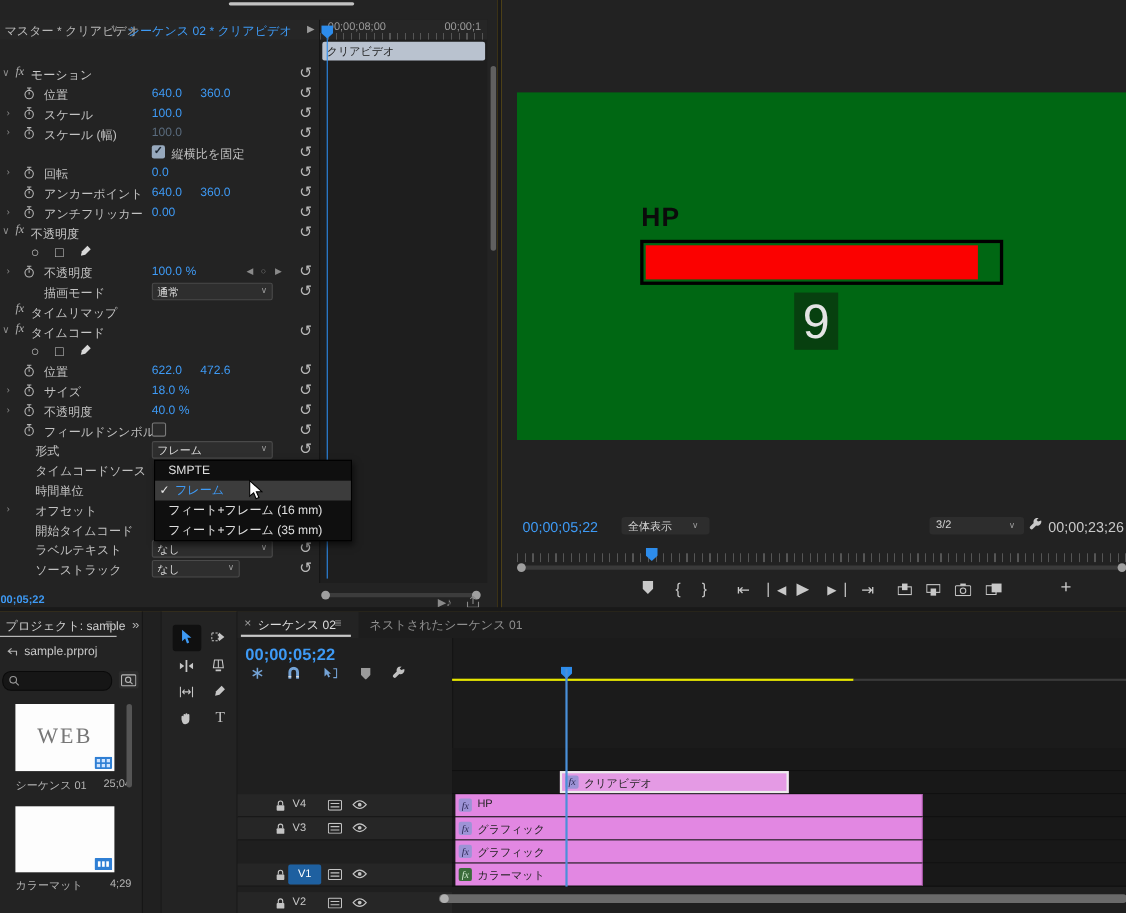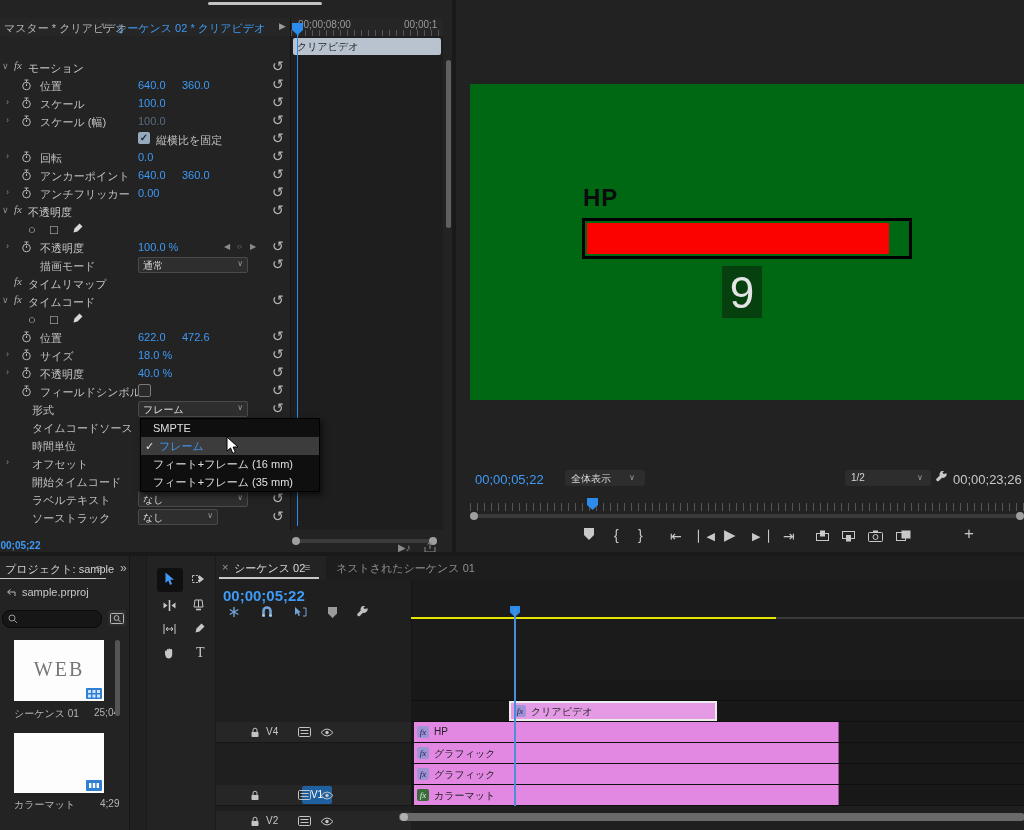--- a/index.html
+++ b/index.html
@@ -320,21 +320,21 @@
       <div class="p" style="left:252px;top:182px;width:40px;height:52px;background:#07400f;">
         <span class="p" style="left:0;top:2px;width:40px;text-align:center;font-size:44px;color:#e4e4e4;">9</span>
       </div>
     </div>
     <span class="p nw blue" style="left:19px;top:472px;font-size:13px;">00;00;05;22</span>
     <div class="p" style="left:109px;top:470px;width:80px;height:16px;background:#2d2d2d;border-radius:3px;">
       <span class="p nw" style="left:6px;top:2px;font-size:10px;color:#d5d5d5;">全体表示</span>
       <span class="p" style="left:64px;top:3px;font-size:8px;color:#9a9a9a;">∨</span>
     </div>
     <div class="p" style="left:389px;top:470px;width:86px;height:16px;background:#2d2d2d;border-radius:3px;">
-      <span class="p nw" style="left:6px;top:2px;font-size:10px;color:#d5d5d5;">1/2</span>
+      <span class="p nw" style="left:6px;top:2px;font-size:10px;color:#d5d5d5;">3/2</span>
       <span class="p" style="left:72px;top:3px;font-size:8px;color:#9a9a9a;">∨</span>
     </div>
     <span class="p" style="left:479px;top:471px;color:#c8c8c8;"><svg width="13" height="13" viewBox="0 0 13 13">
           <path d="M11.5 2.2a3.6 3.6 0 0 1-4.5 4.5L4 9.7A1.6 1.6 0 1 1 1.7 7.4L4.7 4.4a3.6 3.6 0 0 1 4.5-4.5L7.4 1.7l1.3 1.3 2.8-.8Z" fill="currentColor"></path>
         </svg></span>
     <span class="p nw" style="left:497px;top:472px;font-size:13px;color:#c9c9c9;">00;00;23;26</span>
     <div class="p" style="left:14px;top:498px;width:554px;height:13px;">
       <div class="p ticksm" style="left:0;top:5px;width:554px;height:8px;"></div>
       <div class="p pent" style="left:117px;top:0;width:11px;height:12px;background:#2d8ceb;"></div>
     </div>
@@ -516,20 +516,36 @@
             <line x1="2.5" y1="3.5" x2="10.5" y2="3.5" stroke="#c4c4c4"></line>
             <line x1="2.5" y1="6.5" x2="10.5" y2="6.5" stroke="#c4c4c4"></line>
           </svg></span>
       <span class="ticon" style="left:104px;"><svg width="14" height="9" viewBox="0 0 14 9">
             <path d="M1 4.5Q7 -2.5 13 4.5Q7 11.5 1 4.5Z" fill="none" stroke="#c4c4c4"></path>
             <circle cx="7" cy="4.5" r="1.7" fill="#c4c4c4"></circle>
           </svg></span>
     </div>
     <div class="tlane" style="top:166px;"></div>
 
+    <div class="thead" style="top:187px;">
+      <span class="ticon" style="left:34px;"><svg width="10" height="11" viewBox="0 0 10 11">
+            <path d="M3 5V3.2a2 2 0 0 1 4 0V5" fill="none" stroke="#c4c4c4"></path>
+            <rect x="1.5" y="5" width="7" height="5" rx=".8" fill="#c4c4c4"></rect>
+          </svg></span>
+      <span class="tname">V3</span>
+      <span class="ticon" style="left:82px;"><svg width="13" height="10" viewBox="0 0 13 10">
+            <rect x="0.5" y="0.5" width="12" height="9" rx="1.2" fill="none" stroke="#c4c4c4"></rect>
+            <line x1="2.5" y1="3.5" x2="10.5" y2="3.5" stroke="#c4c4c4"></line>
+            <line x1="2.5" y1="6.5" x2="10.5" y2="6.5" stroke="#c4c4c4"></line>
+          </svg></span>
+      <span class="ticon" style="left:104px;"><svg width="14" height="9" viewBox="0 0 14 9">
+            <path d="M1 4.5Q7 -2.5 13 4.5Q7 11.5 1 4.5Z" fill="none" stroke="#c4c4c4"></path>
+            <circle cx="7" cy="4.5" r="1.7" fill="#c4c4c4"></circle>
+          </svg></span>
+    </div>
     <div class="tlane" style="top:187px;"></div>
 
     <div class="thead" style="top:208px;margin-top:47px;">
       <span class="ticon" style="left:34px;"><svg width="10" height="11" viewBox="0 0 10 11">
             <path d="M3 5V3.2a2 2 0 0 1 4 0V5" fill="none" stroke="#c4c4c4"></path>
             <rect x="1.5" y="5" width="7" height="5" rx=".8" fill="#c4c4c4"></rect>
           </svg></span>
       <span class="tname">V2</span>
       <span class="ticon" style="left:82px;"><svg width="13" height="10" viewBox="0 0 13 10">
             <rect x="0.5" y="0.5" width="12" height="9" rx="1.2" fill="none" stroke="#c4c4c4"></rect>
@@ -541,21 +557,21 @@
             <circle cx="7" cy="4.5" r="1.7" fill="#c4c4c4"></circle>
           </svg></span>
     </div>
     <div class="tlane" style="top:208px;"></div>
 
     <div class="thead" style="top:229px;">
       <span class="ticon" style="left:34px;"><svg width="10" height="11" viewBox="0 0 10 11">
             <path d="M3 5V3.2a2 2 0 0 1 4 0V5" fill="none" stroke="#c4c4c4"></path>
             <rect x="1.5" y="5" width="7" height="5" rx=".8" fill="#c4c4c4"></rect>
           </svg></span>
-      <span class="p" style="left:46px;top:1px;width:30px;height:18px;background:#1e60a0;border-radius:2px;text-align:center;font-size:10px;line-height:18px;color:#fff;margin-left:40px;">V1</span>
+      <span class="p" style="left:46px;top:1px;width:30px;height:18px;background:#1e60a0;border-radius:2px;text-align:center;font-size:10px;line-height:18px;color:#fff;">V1</span>
       <span class="ticon" style="left:82px;"><svg width="13" height="10" viewBox="0 0 13 10">
             <rect x="0.5" y="0.5" width="12" height="9" rx="1.2" fill="none" stroke="#c4c4c4"></rect>
             <line x1="2.5" y1="3.5" x2="10.5" y2="3.5" stroke="#c4c4c4"></line>
             <line x1="2.5" y1="6.5" x2="10.5" y2="6.5" stroke="#c4c4c4"></line>
           </svg></span>
       <span class="ticon" style="left:104px;"><svg width="14" height="9" viewBox="0 0 14 9">
             <path d="M1 4.5Q7 -2.5 13 4.5Q7 11.5 1 4.5Z" fill="none" stroke="#c4c4c4"></path>
             <circle cx="7" cy="4.5" r="1.7" fill="#c4c4c4"></circle>
           </svg></span>
     </div>

